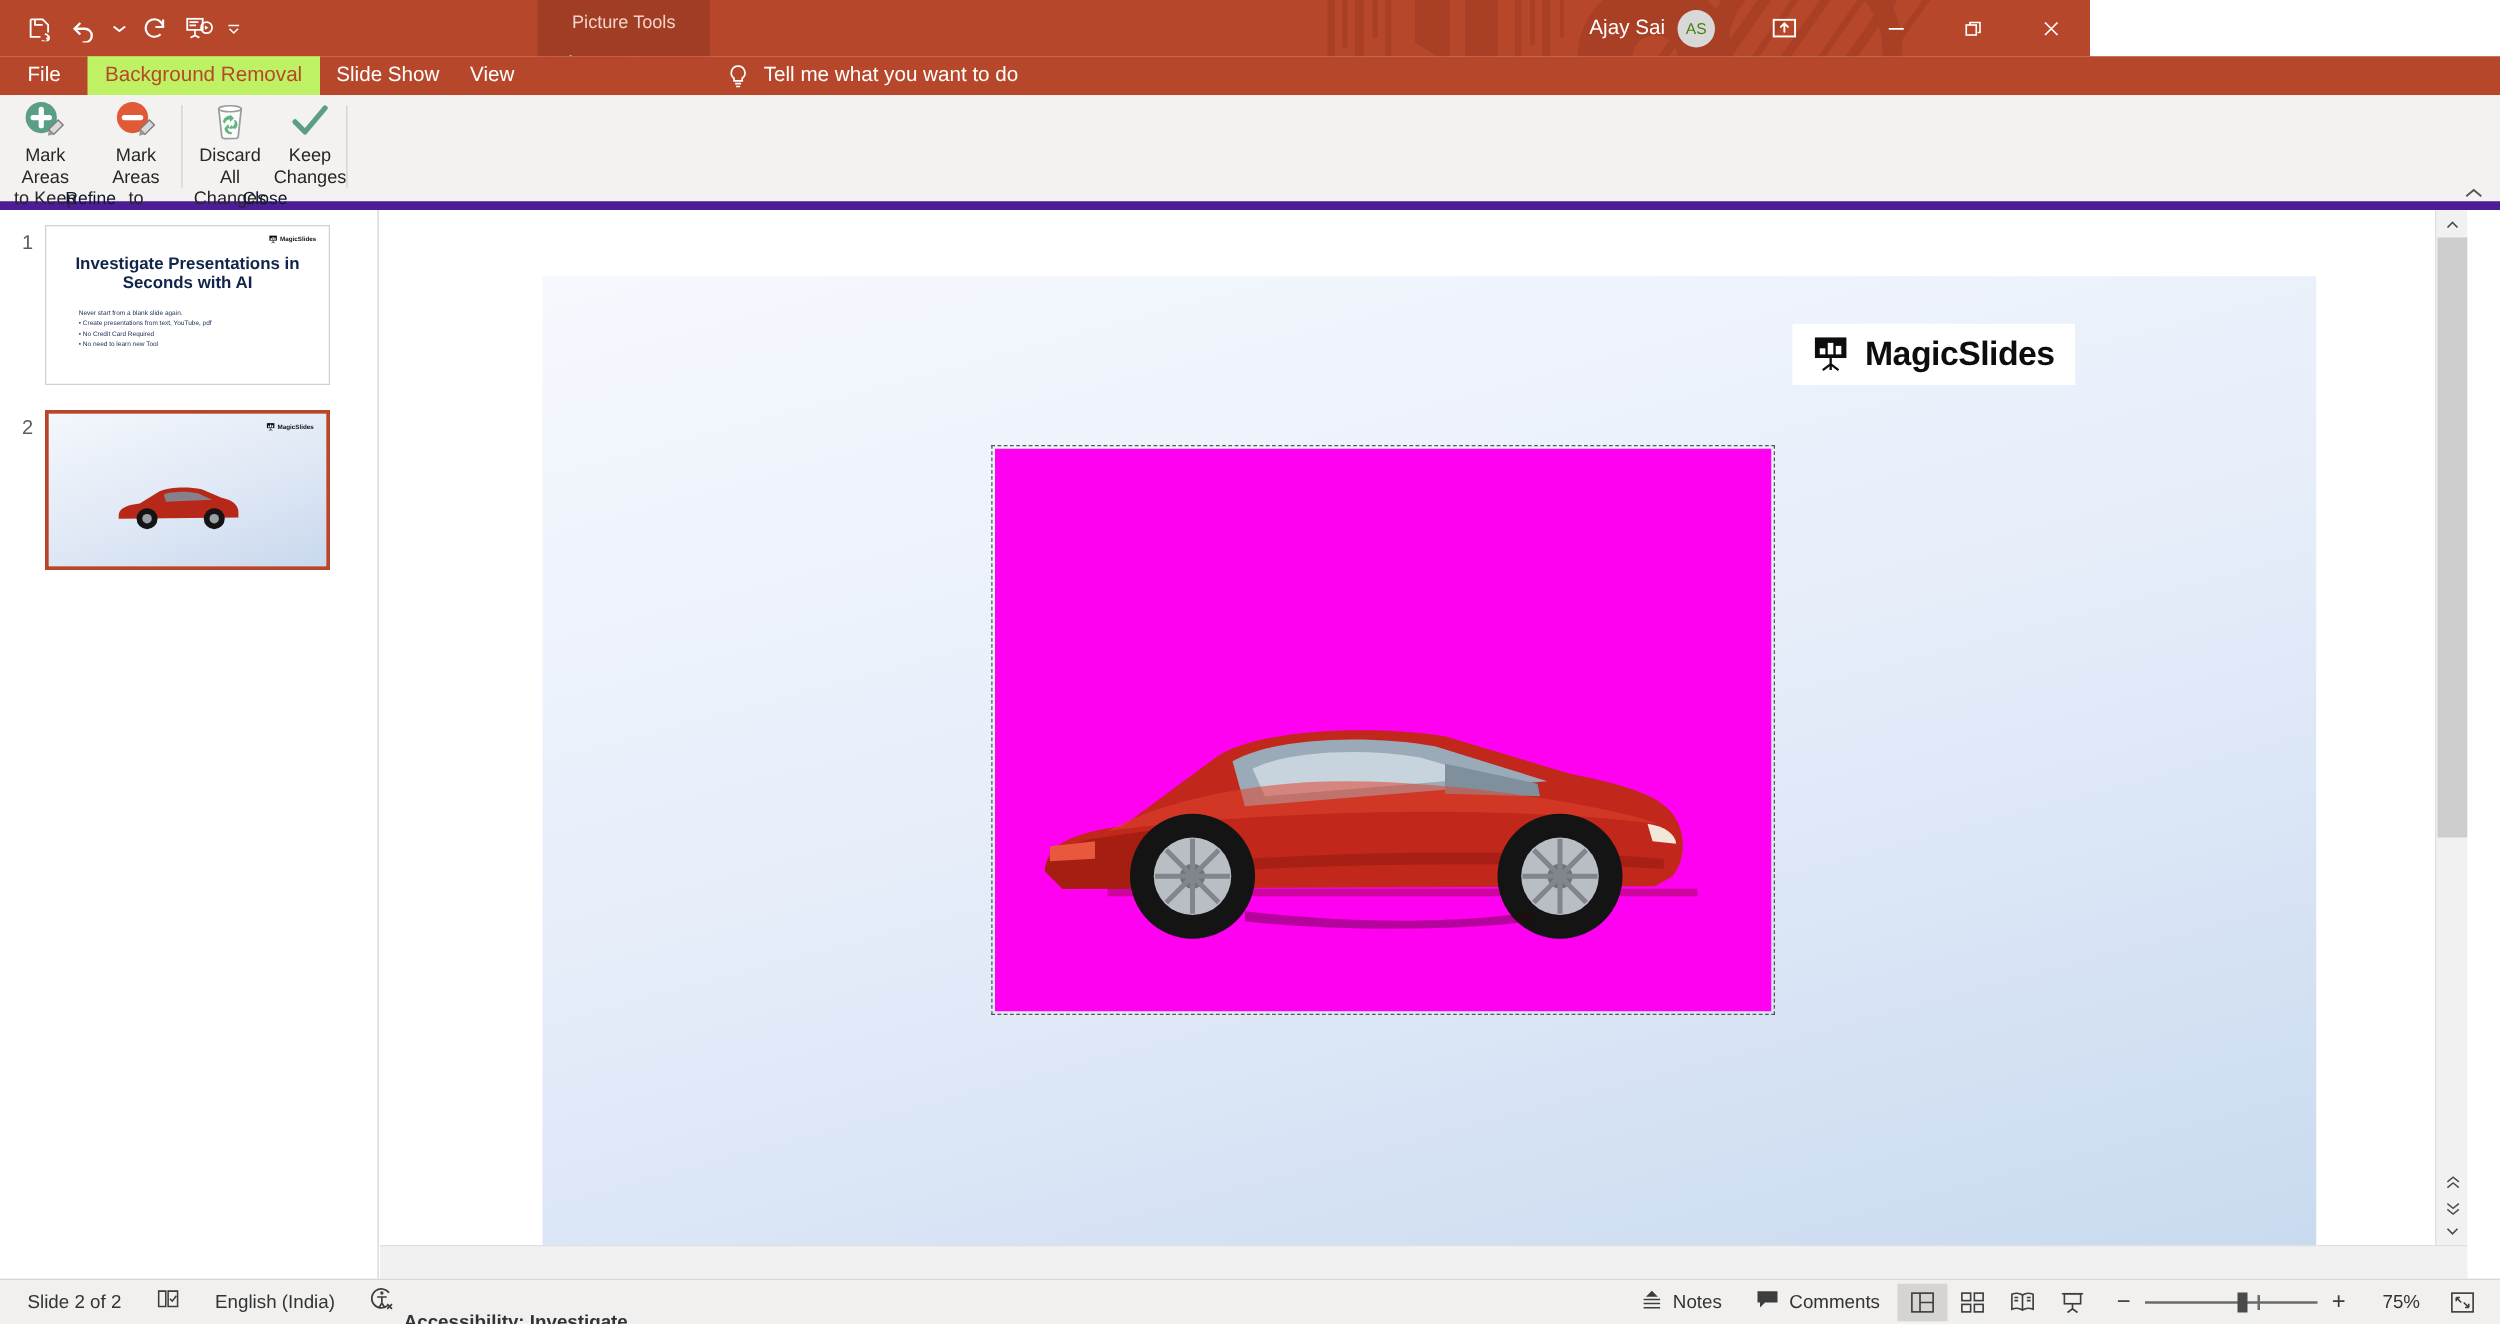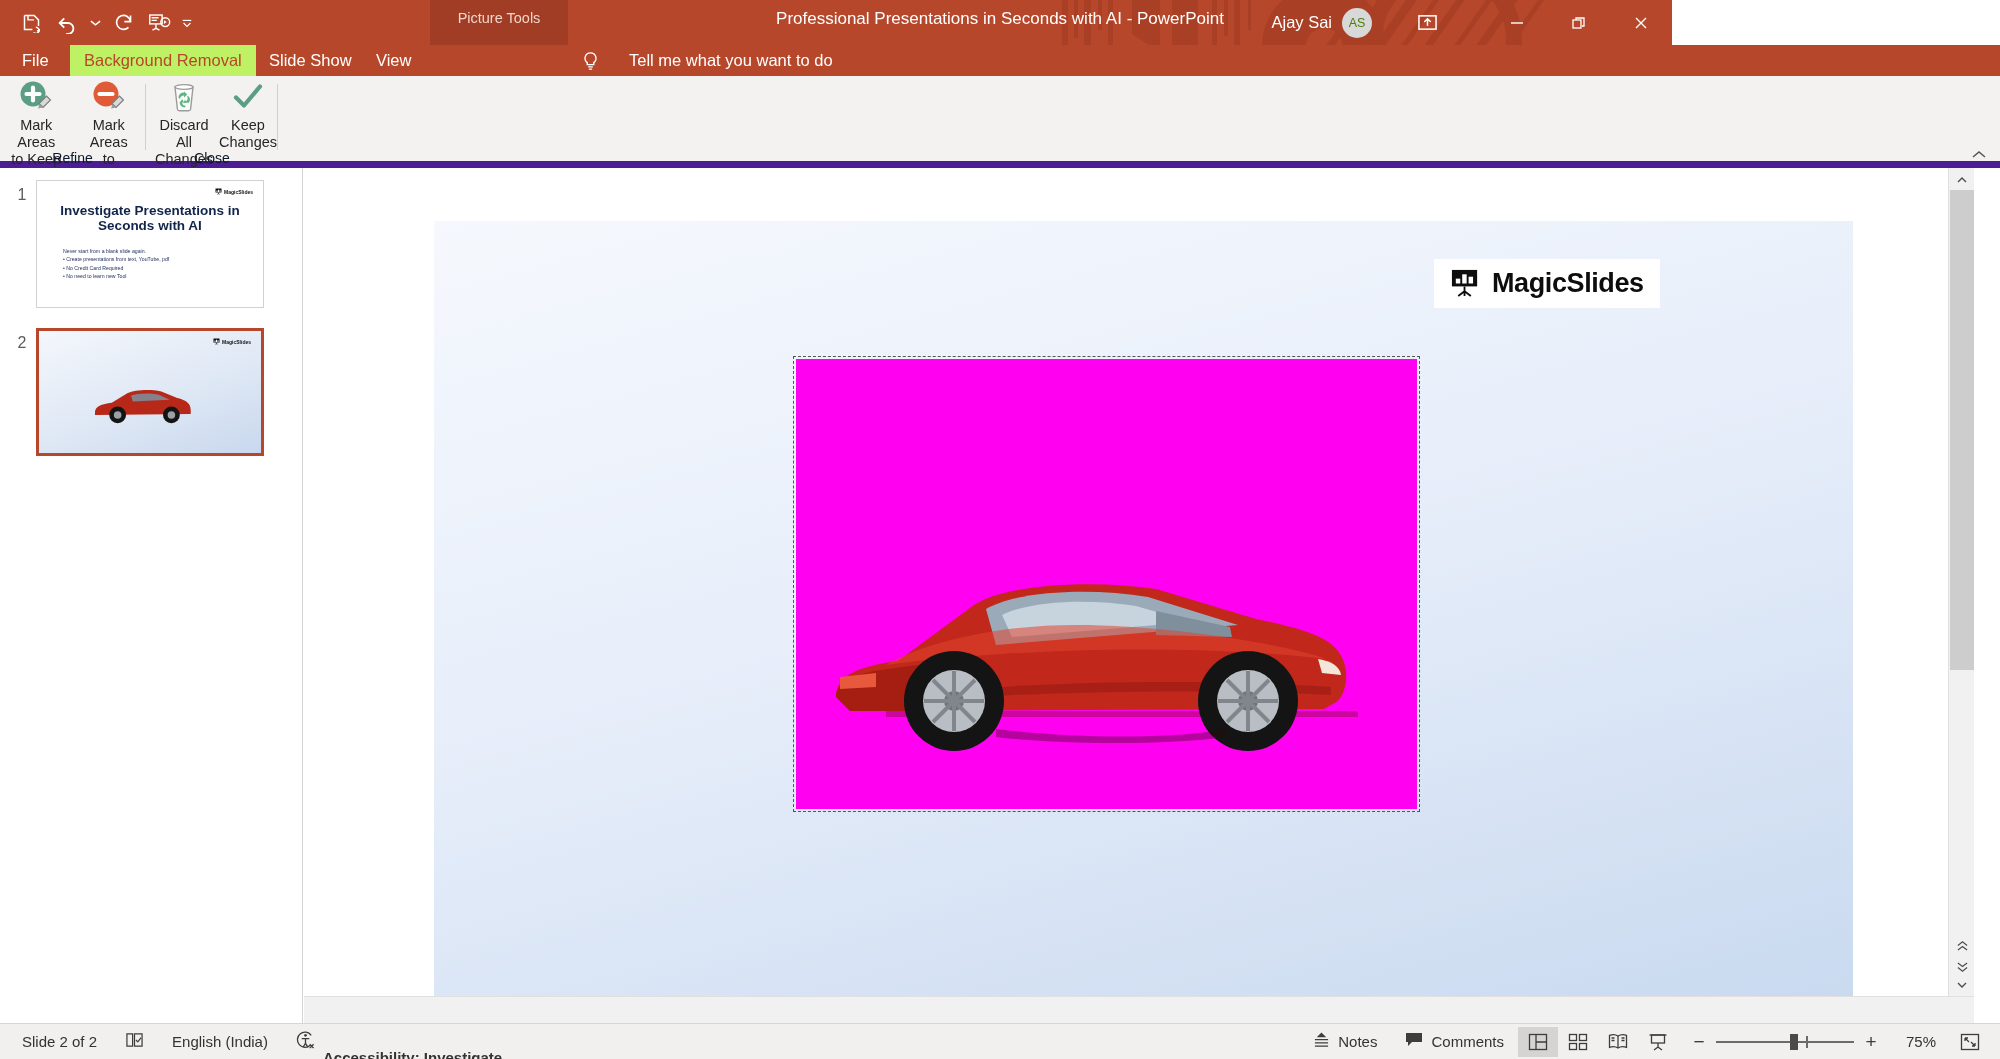--- a/index.html
+++ b/index.html
@@ -77,21 +77,21 @@
   .tab {
     position: absolute; top: 0; height: 31px;
     display: flex; align-items: center; padding: 0 14px;
     color: #fff; font-size: 16.5px; white-space: nowrap;
   }
   .tab.active {
     background: #bef264; color: #b7472a;
   }
   .tellme {
     position: absolute; top: 0; left: 568px; height: 31px;
-    display: flex; align-items: center; gap: 29px;
+    display: flex; align-items: center; gap: 11px;
     color: #fff; font-size: 16.5px; padding-left: 12px;
   }
   .bulb { width: 20px; height: 22px; display: flex; align-items: center; justify-content: center; }
 
   
   .ribbon {
     position: absolute; top: 76px; left: 0; width: 2000px; height: 92px;
     background: #f3f2f1;
     border-bottom: 7px solid #4c1d95;
   }
@@ -292,21 +292,20 @@
         <path d="M3 5l4 4 4-4" fill="none" stroke="#fff" stroke-width="1.4"></path>
       </svg>
     </div>
   </div>
 
   <div class="picture-tools-tab">
     <div class="picture-tools-label">Picture Tools</div>
     <div class="picture-format-label">Picture Format</div>
   </div>
 
-  <div class="doc-title">Professional Presentations in Seconds with AI  -  PowerPoint</div>
 
   <div class="acct">
     <span class="acct-name">Ajay Sai</span>
     <span class="avatar">AS</span>
   </div>
 
   <div class="ribbon-display">
     <svg width="21" height="19" viewBox="0 0 22 20" fill="none" stroke="#fff" stroke-width="1.6">
       <rect x="2" y="3" width="18" height="14"></rect>
       <path d="M11 13V6M8 9l3-3 3 3" stroke-linecap="round"></path>

